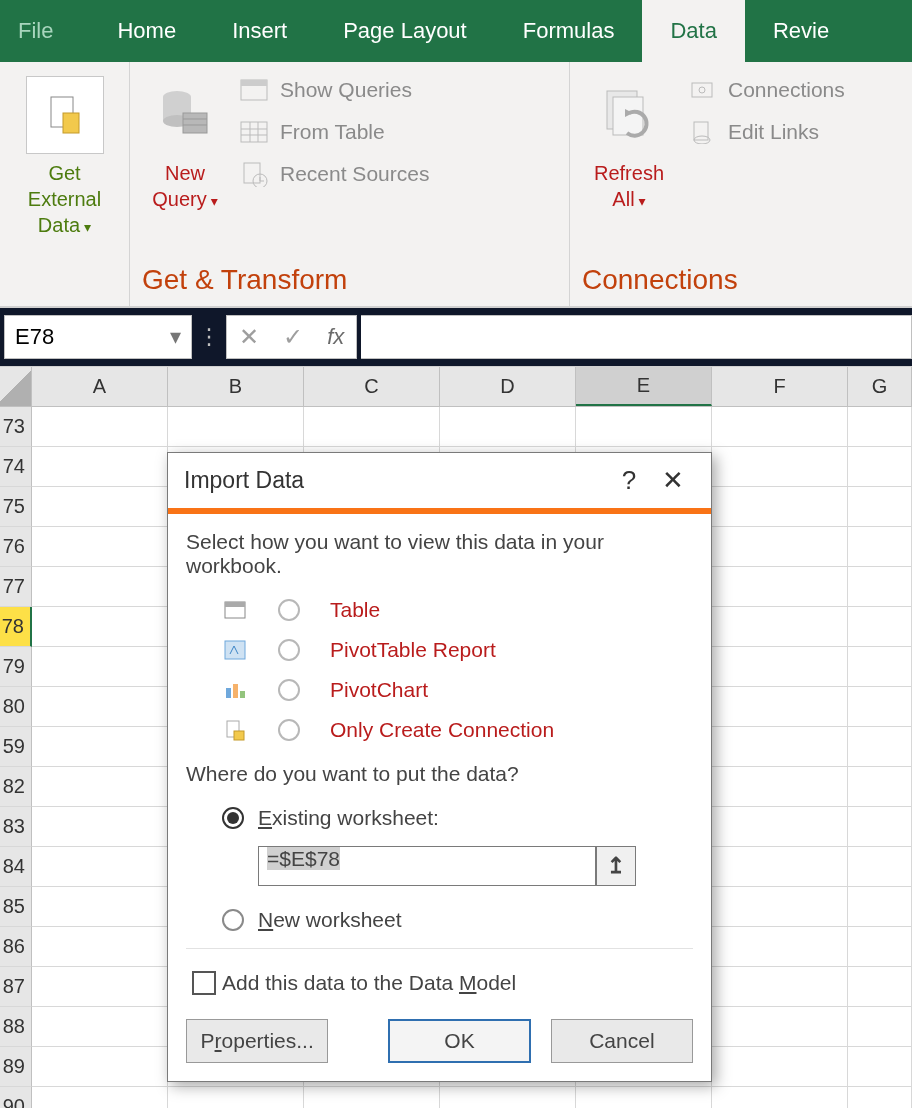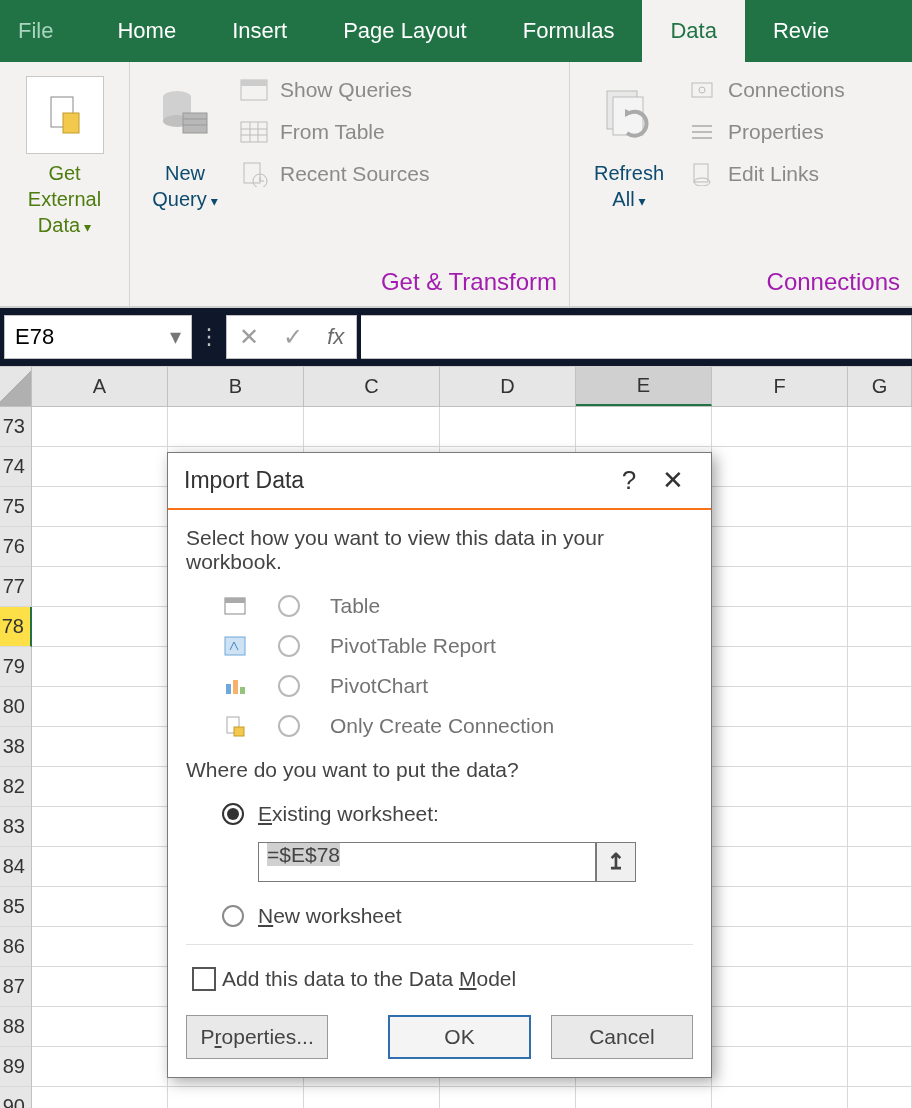--- a/index.html
+++ b/index.html
@@ -8,23 +8,23 @@
 
 .ribbon-tabs { display: flex; background: #217346; height: 62px; }
 .ribbon-tab { padding: 0 28px; display: flex; align-items: center; color: #fff; font-size: 22px; cursor: pointer; }
 .ribbon-tab.file { color: #a8d5bd; padding-left: 18px; padding-right: 36px; }
 .ribbon-tab.active { background: #f3f2f1; color: #217346; font-weight: 400; }
 
 
 .ribbon-content { display: flex; height: 245px; border-bottom: 1px solid #d0d0d0; background: #f3f2f1; }
 .ribbon-group { display: flex; flex-direction: column; padding: 8px 12px 4px; border-right: 1px solid #d4d4d4; }
 .ribbon-group-body { flex: 1; display: flex; align-items: flex-start; gap: 10px; }
-.ribbon-group-label { text-align: right; font-size: 24px; color: #a21caf; padding: 6px 0; }
-
-.ribbon-big-btn { display: flex; flex-direction: column; align-items: center; gap: 6px; padding: 6px 8px; cursor: pointer; color: #0c4a6e; }
+.ribbon-group-label { text-align: left; font-size: 28px; color: #c2410c; padding: 6px 0; }
+
+.ribbon-big-btn { display: flex; flex-direction: column; align-items: center; gap: 6px; padding: 6px 8px; cursor: pointer; color: #b91c1c; }
 .ribbon-big-btn.enabled { color: #4d7c0f; }
 .ribbon-big-btn .icon-box { width: 78px; height: 78px; border: 1px solid #c8c8c8; display: flex; align-items: center; justify-content: center; background: #fff; }
 .ribbon-big-btn .label { font-size: 20px; text-align: center; line-height: 1.3; }
 .ribbon-big-btn .label .caret { font-size: 14px; margin-left: 4px; }
 
 .ribbon-stack { display: flex; flex-direction: column; gap: 14px; padding-top: 6px; }
 .ribbon-small-btn { display: flex; align-items: center; gap: 10px; font-size: 21px; color: #8a8a8a; cursor: pointer; }
 .ribbon-small-btn .small-icon { width: 32px; height: 28px; display: flex; align-items: center; justify-content: center; }
 
 
@@ -47,26 +47,26 @@
 .row-headers { display: flex; flex-direction: column; }
 .row-h { width: 32px; height: 40px; background: #e6e6e6; border-right: 1px solid #c0c0c0; border-bottom: 1px solid #d8d8d8; display: flex; align-items: center; justify-content: flex-end; padding-right: 6px; font-size: 20px; color: #333; }
 .row-h.active { background: #fde047; border-right: 2px solid #217346; }
 .cells { position: relative; flex: 1; }
 .cell-row { display: flex; height: 40px; }
 .cell { width: 136px; height: 40px; border-right: 1px solid #d8d8d8; border-bottom: 1px solid #d8d8d8; }
 .active-cell-marker { position: absolute; border: 3px solid #217346; pointer-events: none; }
 
 
 .dialog { position: absolute; left: 167px; top: 452px; width: 545px; background: #fff; border: 1px solid #7a7a7a; box-shadow: 4px 4px 14px rgba(0,0,0,0.35); }
-.dialog-title { display: flex; align-items: center; padding: 12px 16px; font-size: 23px; color: #333; border-bottom: 2px solid #f97316; }
+.dialog-title { display: flex; align-items: center; padding: 12px 16px; font-size: 23px; color: #333; border-bottom: 6px solid #f97316; }
 .dialog-title .title-text { flex: 1; }
 .dialog-title .dlg-icon { width: 44px; text-align: center; font-size: 26px; cursor: pointer; }
 .dialog-body { padding: 16px 18px 18px; font-size: 21px; color: #444; }
 .section-label { margin-bottom: 12px; }
-.option-row { display: flex; align-items: center; gap: 30px; padding: 7px 0 7px 36px; color: #737373; }
+.option-row { display: flex; align-items: center; gap: 30px; padding: 7px 0 7px 36px; color: #b91c1c; }
 .option-row .opt-icon { width: 26px; height: 26px; display: flex; align-items: center; justify-content: center; }
 .radio { width: 22px; height: 22px; border: 2px solid #8a8a8a; border-radius: 50%; display: flex; align-items: center; justify-content: center; }
 .radio.selected { border-color: #333; }
 .radio.selected::after { content: ""; width: 12px; height: 12px; background: #333; border-radius: 50%; }
 .radio.disabled { border-color: #b8b8b8; }
 .sub-radio-row { display: flex; align-items: center; gap: 14px; padding: 8px 0 8px 36px; }
 .ref-input-row { display: flex; align-items: center; gap: 0; padding: 8px 0 14px 72px; }
 .ref-input { width: 338px; height: 40px; border: 1px solid #7a7a7a; padding: 0 8px; font-size: 21px; background: #fff; }
 .ref-input .sel { background: #d0d0d0; }
 .ref-picker { width: 40px; height: 40px; border: 1px solid #7a7a7a; display: flex; align-items: center; justify-content: center; font-size: 22px; font-weight: bold; background: #f0f0f0; cursor: pointer; }
@@ -178,30 +178,20 @@
           <span class="small-icon">
               <svg width="28" height="22">
                 <rect x="4" y="4" width="20" height="14" fill="none" stroke="#bbb"></rect>
                 <circle cx="14" cy="11" r="3" fill="none" stroke="#bbb"></circle>
               </svg>
             </span>
           <span>Connections</span>
         </div>
         <div class="ribbon-small-btn">
           <span class="small-icon">
-              <svg width="28" height="22">
-                <line x1="4" y1="5" x2="24" y2="5" stroke="#bbb" stroke-width="2"></line>
-                <line x1="4" y1="11" x2="24" y2="11" stroke="#bbb" stroke-width="2"></line>
-                <line x1="4" y1="17" x2="24" y2="17" stroke="#bbb" stroke-width="2"></line>
-              </svg>
-            </span>
-          <span>Properties</span>
-        </div>
-        <div class="ribbon-small-btn">
-          <span class="small-icon">
               <svg width="28" height="24">
                 <rect x="6" y="2" width="14" height="18" fill="none" stroke="#bbb"></rect>
                 <ellipse cx="14" cy="20" rx="8" ry="4" fill="none" stroke="#bbb"></ellipse>
               </svg>
             </span>
           <span>Edit Links</span>
         </div>
       </div>
     </div>
     <div class="ribbon-group-label">Connections</div>
@@ -236,21 +226,21 @@
   <div class="grid-body">
     <div class="row-headers" id="row-headers">
         <div class="row-h">73</div>
         <div class="row-h">74</div>
         <div class="row-h">75</div>
         <div class="row-h">76</div>
         <div class="row-h">77</div>
         <div class="row-h active">78</div>
         <div class="row-h">79</div>
         <div class="row-h">80</div>
-        <div class="row-h">38</div>
+        <div class="row-h">59</div>
         <div class="row-h">82</div>
         <div class="row-h">83</div>
         <div class="row-h">84</div>
         <div class="row-h">85</div>
         <div class="row-h">86</div>
         <div class="row-h">87</div>
         <div class="row-h">88</div>
         <div class="row-h">89</div>
         <div class="row-h">90</div>
       </div>

